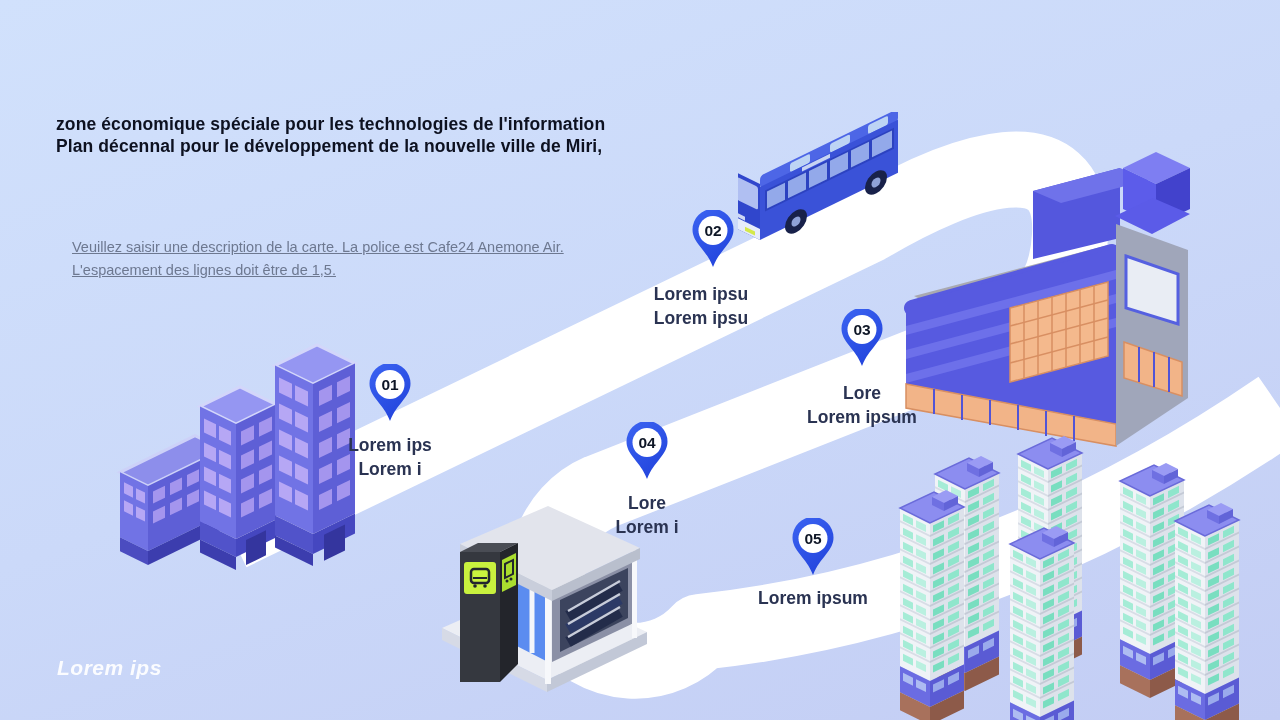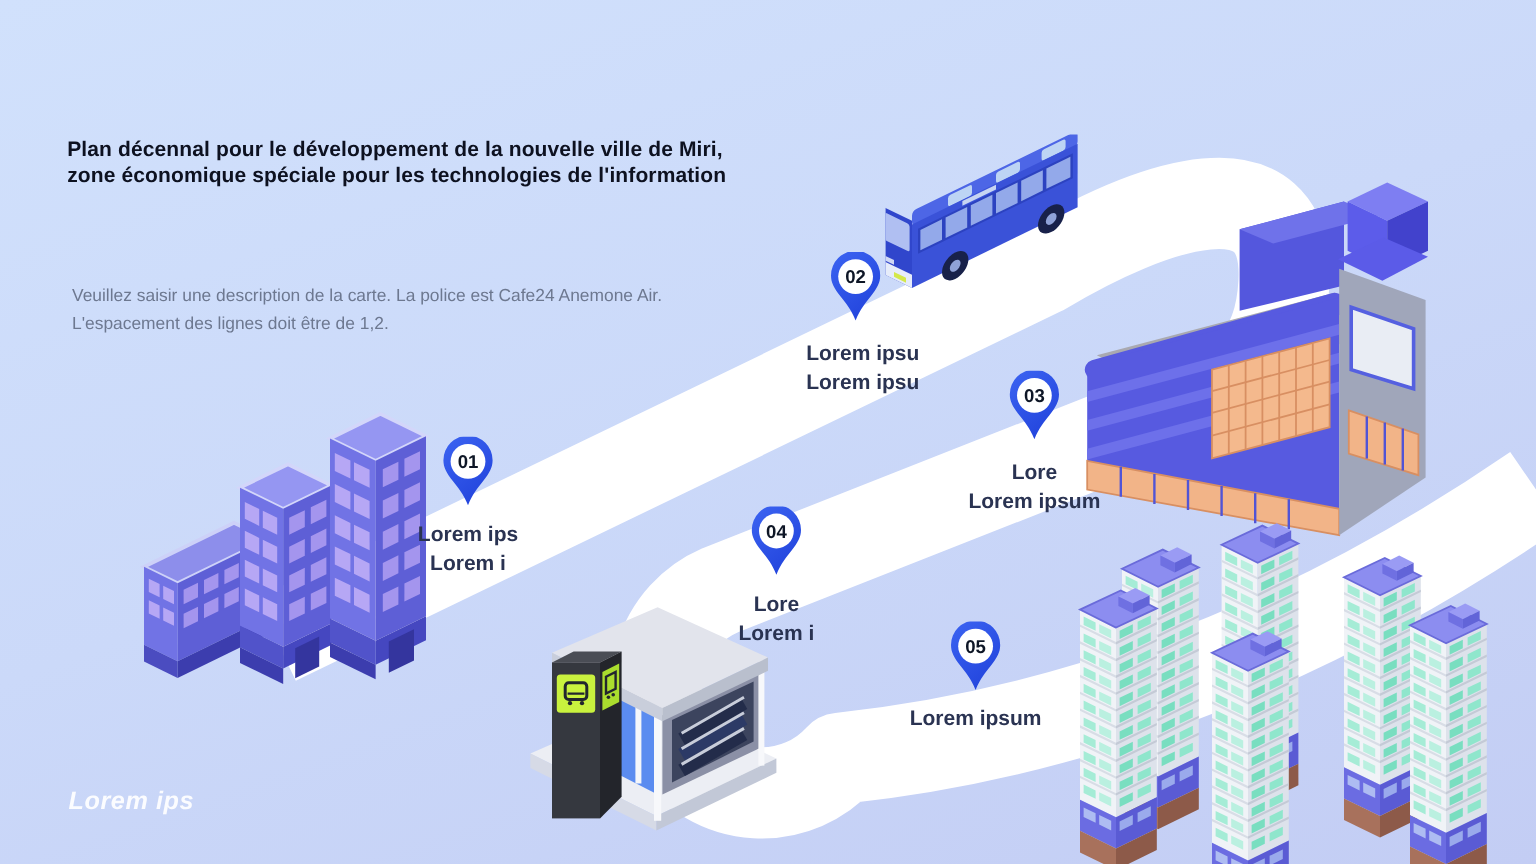--- a/index.html
+++ b/index.html
@@ -8,22 +8,22 @@
     background:linear-gradient(160deg,#d1e1fc 0%,#cbd9f9 48%,#c3cdf4 100%);
     font-family:"Liberation Sans",sans-serif;
   }
   .abs{position:absolute;}
   .title{
     left:56px;top:114px;width:600px;
     font-size:17.5px;font-weight:bold;line-height:21.5px;
     color:#0d1120;letter-spacing:.1px;
   }
   .description{
-    left:60px;top:236px;width:560px;
-    font-size:14.5px;line-height:23px;color:#6d7890;
+    left:72px;top:236px;width:560px;
+    font-size:14.5px;line-height:23px;color:#6d7890;text-decoration:underline;
   }
   .watermark{
     left:57px;top:656px;
     font-size:21px;font-weight:800;font-style:italic;
     color:rgba(255,255,255,.93);letter-spacing:.5px;
   }
   .pin{width:46px;height:60px;}
   .pin-label{
     width:300px;text-align:center;
     font-size:17.5px;font-weight:bold;line-height:24px;color:#2a3352;
@@ -369,41 +369,41 @@
   <svg class="abs pin" style="left:790px;top:518px" viewBox="0 0 46 60">
     <path d="M23 57 C19 47 15 43 10.5 37 C5 30 2.5 25.5 2.5 19.5 A20.5 20.5 0 1 1 43.5 19.5 C43.5 25.5 41 30 35.5 37 C31 43 27 47 23 57 Z" fill="url(#pg)"></path>
     <circle cx="23" cy="20.5" r="14.5" fill="#ffffff"></circle>
     <text x="23" y="26" text-anchor="middle" font-family="Liberation Sans, sans-serif" font-size="15.5" font-weight="800" fill="#0e1626">05</text>
   </svg>
 
   <div class="abs pin-label" style="left:240px;top:433px">
     <div>Lorem ips</div>
     <div>Lorem i</div>
   </div>
-  <div class="abs pin-label" style="left:569px;top:282px">
+  <div class="abs pin-label" style="left:551px;top:282px">
     <div>Lorem ipsu</div>
     <div>Lorem ipsu</div>
   </div>
   <div class="abs pin-label" style="left:712px;top:381px">
     <div>Lore</div>
     <div>Lorem ipsum</div>
   </div>
   <div class="abs pin-label" style="left:497px;top:491px">
     <div>Lore</div>
     <div>Lorem i</div>
   </div>
   <div class="abs pin-label" style="left:663px;top:586px">
     <div>Lorem ipsum</div>
   </div>
 
   <div class="abs title">
+    <div>zone économique spéciale pour les technologies de l'information</div>
     <div>Plan décennal pour le développement de la nouvelle ville de Miri,</div>
-    <div>zone économique spéciale pour les technologies de l'information</div>
   </div>
 
   <div class="abs description">
     <div>Veuillez saisir une description de la carte. La police est Cafe24 Anemone Air.</div>
-    <div>L'espacement des lignes doit être de 1,2.</div>
+    <div>L'espacement des lignes doit être de 1,5.</div>
   </div>
 
   <div class="abs watermark">Lorem ips</div>
 
 </div>
 
 </body></html>

